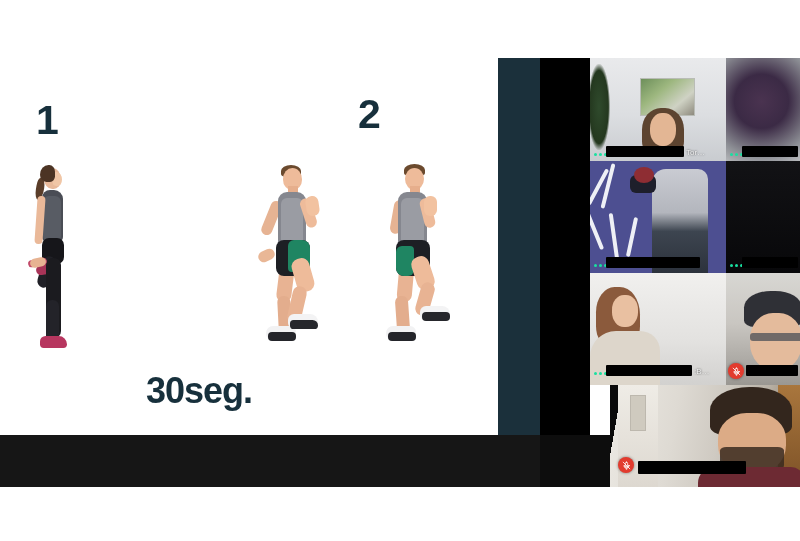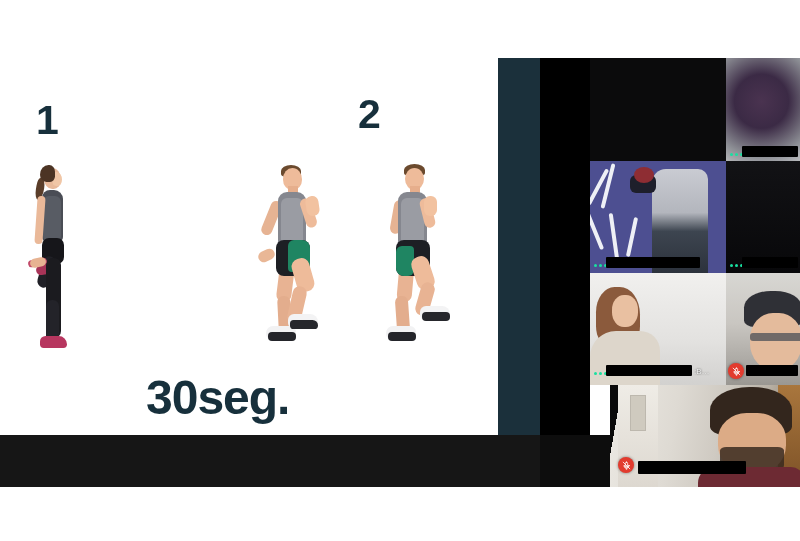--- a/index.html
+++ b/index.html
@@ -15,21 +15,21 @@
     background:#ffffff;overflow:hidden;
   }
   .step-num{
     position:absolute;font-weight:bold;color:#17303c;
     font-size:41px;line-height:1;letter-spacing:-1px;
   }
   .step-num.n1{left:36px;top:100px;}
   .step-num.n2{left:358px;top:94px;}
   .duration{
     position:absolute;left:146px;top:370px;
-    font-size:48px;font-weight:bold;color:#17303c;letter-spacing:-1px;
+    font-size:36px;font-weight:bold;color:#17303c;letter-spacing:-1px;
   }
 
   
   .figure{position:absolute;}
 
   
   .w-head{position:absolute;left:44px;top:168px;width:17px;height:21px;border-radius:49% 55% 45% 50%;background:#e8b99a;}
   .w-face{position:absolute;left:52px;top:172px;width:10px;height:14px;border-radius:40% 60% 50% 45%;background:#f0c6a6;}
   .w-hair{position:absolute;left:40px;top:165px;width:15px;height:17px;border-radius:60% 40% 35% 45%;background:#4c3424;}
   .w-pony{position:absolute;left:36px;top:178px;width:8px;height:22px;border-radius:40% 50% 60% 50%;background:#5a3d29;transform:rotate(9deg);}
@@ -237,20 +237,35 @@
     <div class="duration">30seg.</div>
   </div>
 
   <div class="navy-strip"></div>
   <div class="black-col"></div>
   <div class="bottom-band"></div>
   <div class="bottom-band-2"></div>
 
   <div class="grid">
 
+    <div class="tile t1">
+      <div class="scene sc-room">
+        <div class="xmas-tree"></div>
+        <div class="wall-pic"></div>
+        <div class="woman1-hair"></div>
+        <div class="woman1-face"></div>
+      </div>
+      <div class="dots" style="left:4px;bottom:5px;">
+          <i></i>
+          <i></i>
+          <i></i>
+        </div>
+      <div class="namebar" style="left:16px;bottom:4px;width:78px;"></div>
+      <div class="trunc-name" style="left:96px;bottom:3px;">Tor…</div>
+    </div>
 
     <div class="tile t2">
       <div class="scene sc-purple"></div>
       <div class="dots" style="left:4px;bottom:5px;">
           <i></i>
           <i></i>
           <i></i>
         </div>
       <div class="namebar" style="left:16px;bottom:4px;width:56px;"></div>
     </div>

